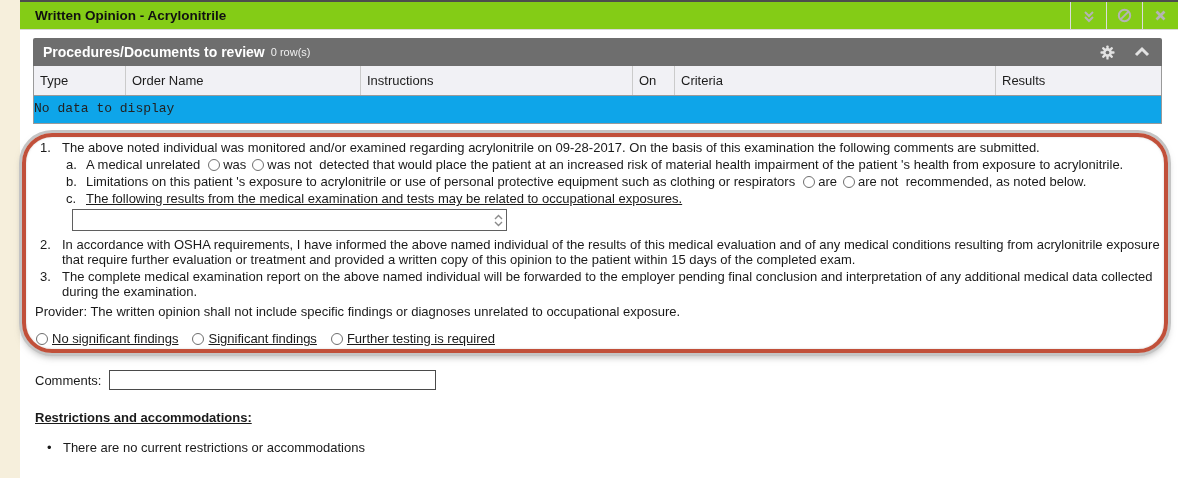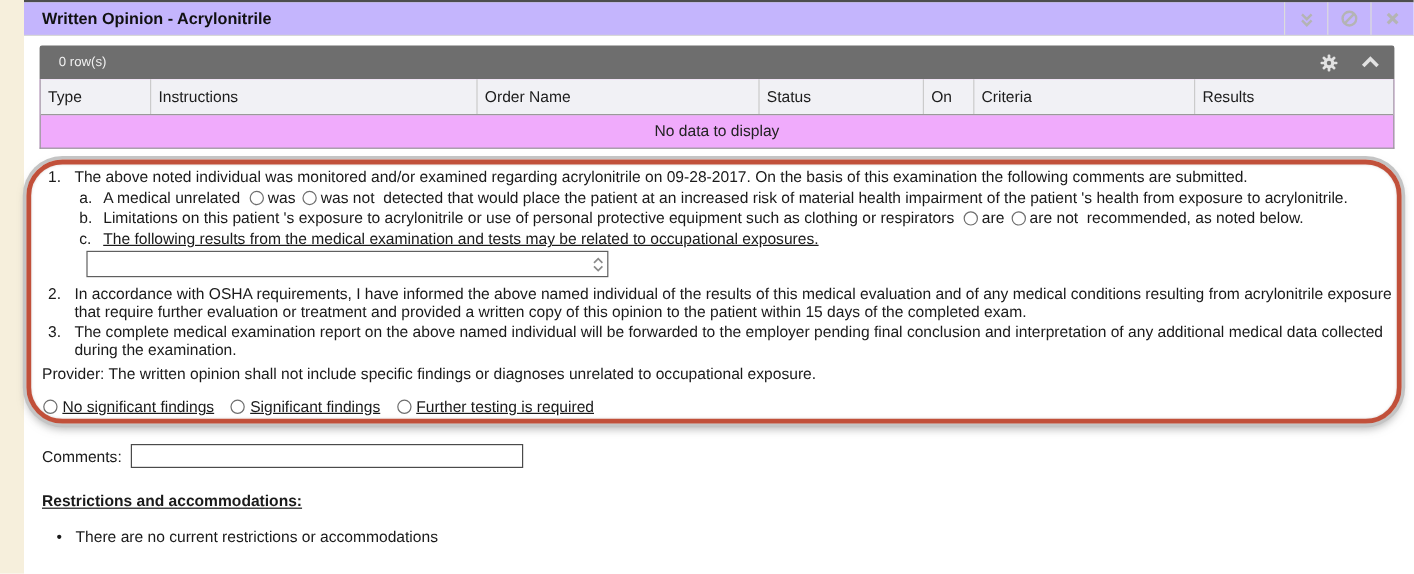--- a/index.html
+++ b/index.html
@@ -9,21 +9,21 @@
     background:#ffffff;
     font-family:"Liberation Sans", sans-serif;
     font-size:13px; color:#1a1a1a;
   }
   .left-strip { position:absolute; left:0; top:0; bottom:0; width:20px; background:#f6efdc; }
   .top-line { position:absolute; left:20px; right:0; top:0; height:2px; background:#4d4d4d; }
 
   
   .titlebar {
     position:absolute; left:20px; right:0; top:2px; height:28px;
-    background:#c4b5fd; border-bottom:1px solid #d8d8d8;
+    background:#84cc16; border-bottom:1px solid #d8d8d8;
     display:flex; align-items:stretch;
   }
   .titlebar-title { font-weight:bold; font-size:13.5px; color:#111; align-self:center; margin-left:15px; }
   .titlebar-actions { margin-left:auto; display:flex; }
   .tb-action {
     width:36px; display:flex; align-items:center; justify-content:center;
     border-left:1px solid #dcdcdc; cursor:pointer; color:#b4b4b4;
   }
   .tb-action svg { display:block; }
 
@@ -33,30 +33,30 @@
     height:28px; background:#6e6e6e; color:#fff;
     display:flex; align-items:center; padding:0 12px 0 10px;
     border-radius:2px 2px 0 0;
   }
   .panel-title { font-weight:bold; font-size:14px; }
   .panel-count { font-size:11px; margin-left:6px; color:#f0f0f0; }
   .panel-icons { margin-left:auto; display:flex; align-items:center; gap:18px; }
   .panel-icon { cursor:pointer; display:flex; align-items:center; }
 
   
-  .grid { border:1px solid #9a9a9a; border-top:none; background:#f0abfc; }
+  .grid { border:1px solid #9a9a9a; border-top:none; background:#0ea5e9; }
   .grid-header { display:flex; height:30px; background:#f1f1f5; border-bottom:1px solid #9a9a9a; }
   .gh-cell {
     padding:0 0 0 6px; line-height:29px; color:#1c1c1c;
     border-right:1px solid #cbcbcb; overflow:hidden; white-space:nowrap;
   }
   .gh-cell:last-child { border-right:none; }
   .c-type{width:92px;} .c-order{width:235px;} .c-instr{width:272px;}
   .c-status{width:137px;} .c-on{width:42px;} .c-results{width:165px;} .c-criteria{flex:1;}
-  .grid-empty { height:27px; line-height:26px; text-align:center; color:#222; }
+  .grid-empty { height:27px; line-height:26px; color:#222;font-family:Liberation Mono, monospace; }
 
   
   .content { position:absolute; left:33px; top:140px; width:1129px; }
   .num-item { display:flex; margin:0 0 2px 0; padding-left:7px; line-height:15px; }
   .num-item .marker { width:22px; flex:0 0 22px; }
   .num-item .itext { flex:1; }
   .sub-item { display:flex; margin:2px 0 0 33px; line-height:15px; }
   .sub-item .marker { width:20px; flex:0 0 20px; }
   .sub-item .itext { flex:1; }
   .underlined { text-decoration:underline; }
@@ -125,20 +125,21 @@
       <svg width="13" height="13" viewBox="0 0 13 13" fill="none" stroke="#b4b4b4" stroke-width="2.6">
         <line x1="2.5" y1="2.5" x2="10.5" y2="10.5"></line>
           <line x1="10.5" y1="2.5" x2="2.5" y2="10.5"></line>
       </svg>
     </div>
   </div>
 </div>
 
 <div class="panel">
   <div class="panel-header">
+    <span class="panel-title">Procedures/Documents to review</span>
     <span class="panel-count">0 row(s)</span>
     <span class="panel-icons">
       <span class="panel-icon">
         <svg width="17" height="17" viewBox="0 0 24 24">
           <g fill="#e2e2e2">
             <rect x="10.4" y="2" width="3.2" height="20" rx="1.2"></rect>
             <rect x="10.4" y="2" width="3.2" height="20" rx="1.2" transform="rotate(45 12 12)"></rect>
             <rect x="10.4" y="2" width="3.2" height="20" rx="1.2" transform="rotate(90 12 12)"></rect>
             <rect x="10.4" y="2" width="3.2" height="20" rx="1.2" transform="rotate(135 12 12)"></rect>
             <circle cx="12" cy="12" r="6.2"></circle>
@@ -149,23 +150,22 @@
       <span class="panel-icon">
         <svg width="16" height="12" viewBox="0 0 16 12" fill="none" stroke="#e2e2e2" stroke-width="3">
           <polyline points="2,9 8,3 14,9"></polyline>
         </svg>
       </span>
     </span>
   </div>
   <div class="grid">
     <div class="grid-header">
       <div class="gh-cell c-type">Type</div>
+      <div class="gh-cell c-order">Order Name</div>
       <div class="gh-cell c-instr">Instructions</div>
-      <div class="gh-cell c-order">Order Name</div>
-      <div class="gh-cell c-status">Status</div>
       <div class="gh-cell c-on">On</div>
       <div class="gh-cell c-criteria">Criteria</div>
       <div class="gh-cell c-results">Results</div>
     </div>
     <div class="grid-empty">No data to display</div>
   </div>
 </div>
 
 <div class="content">
 

